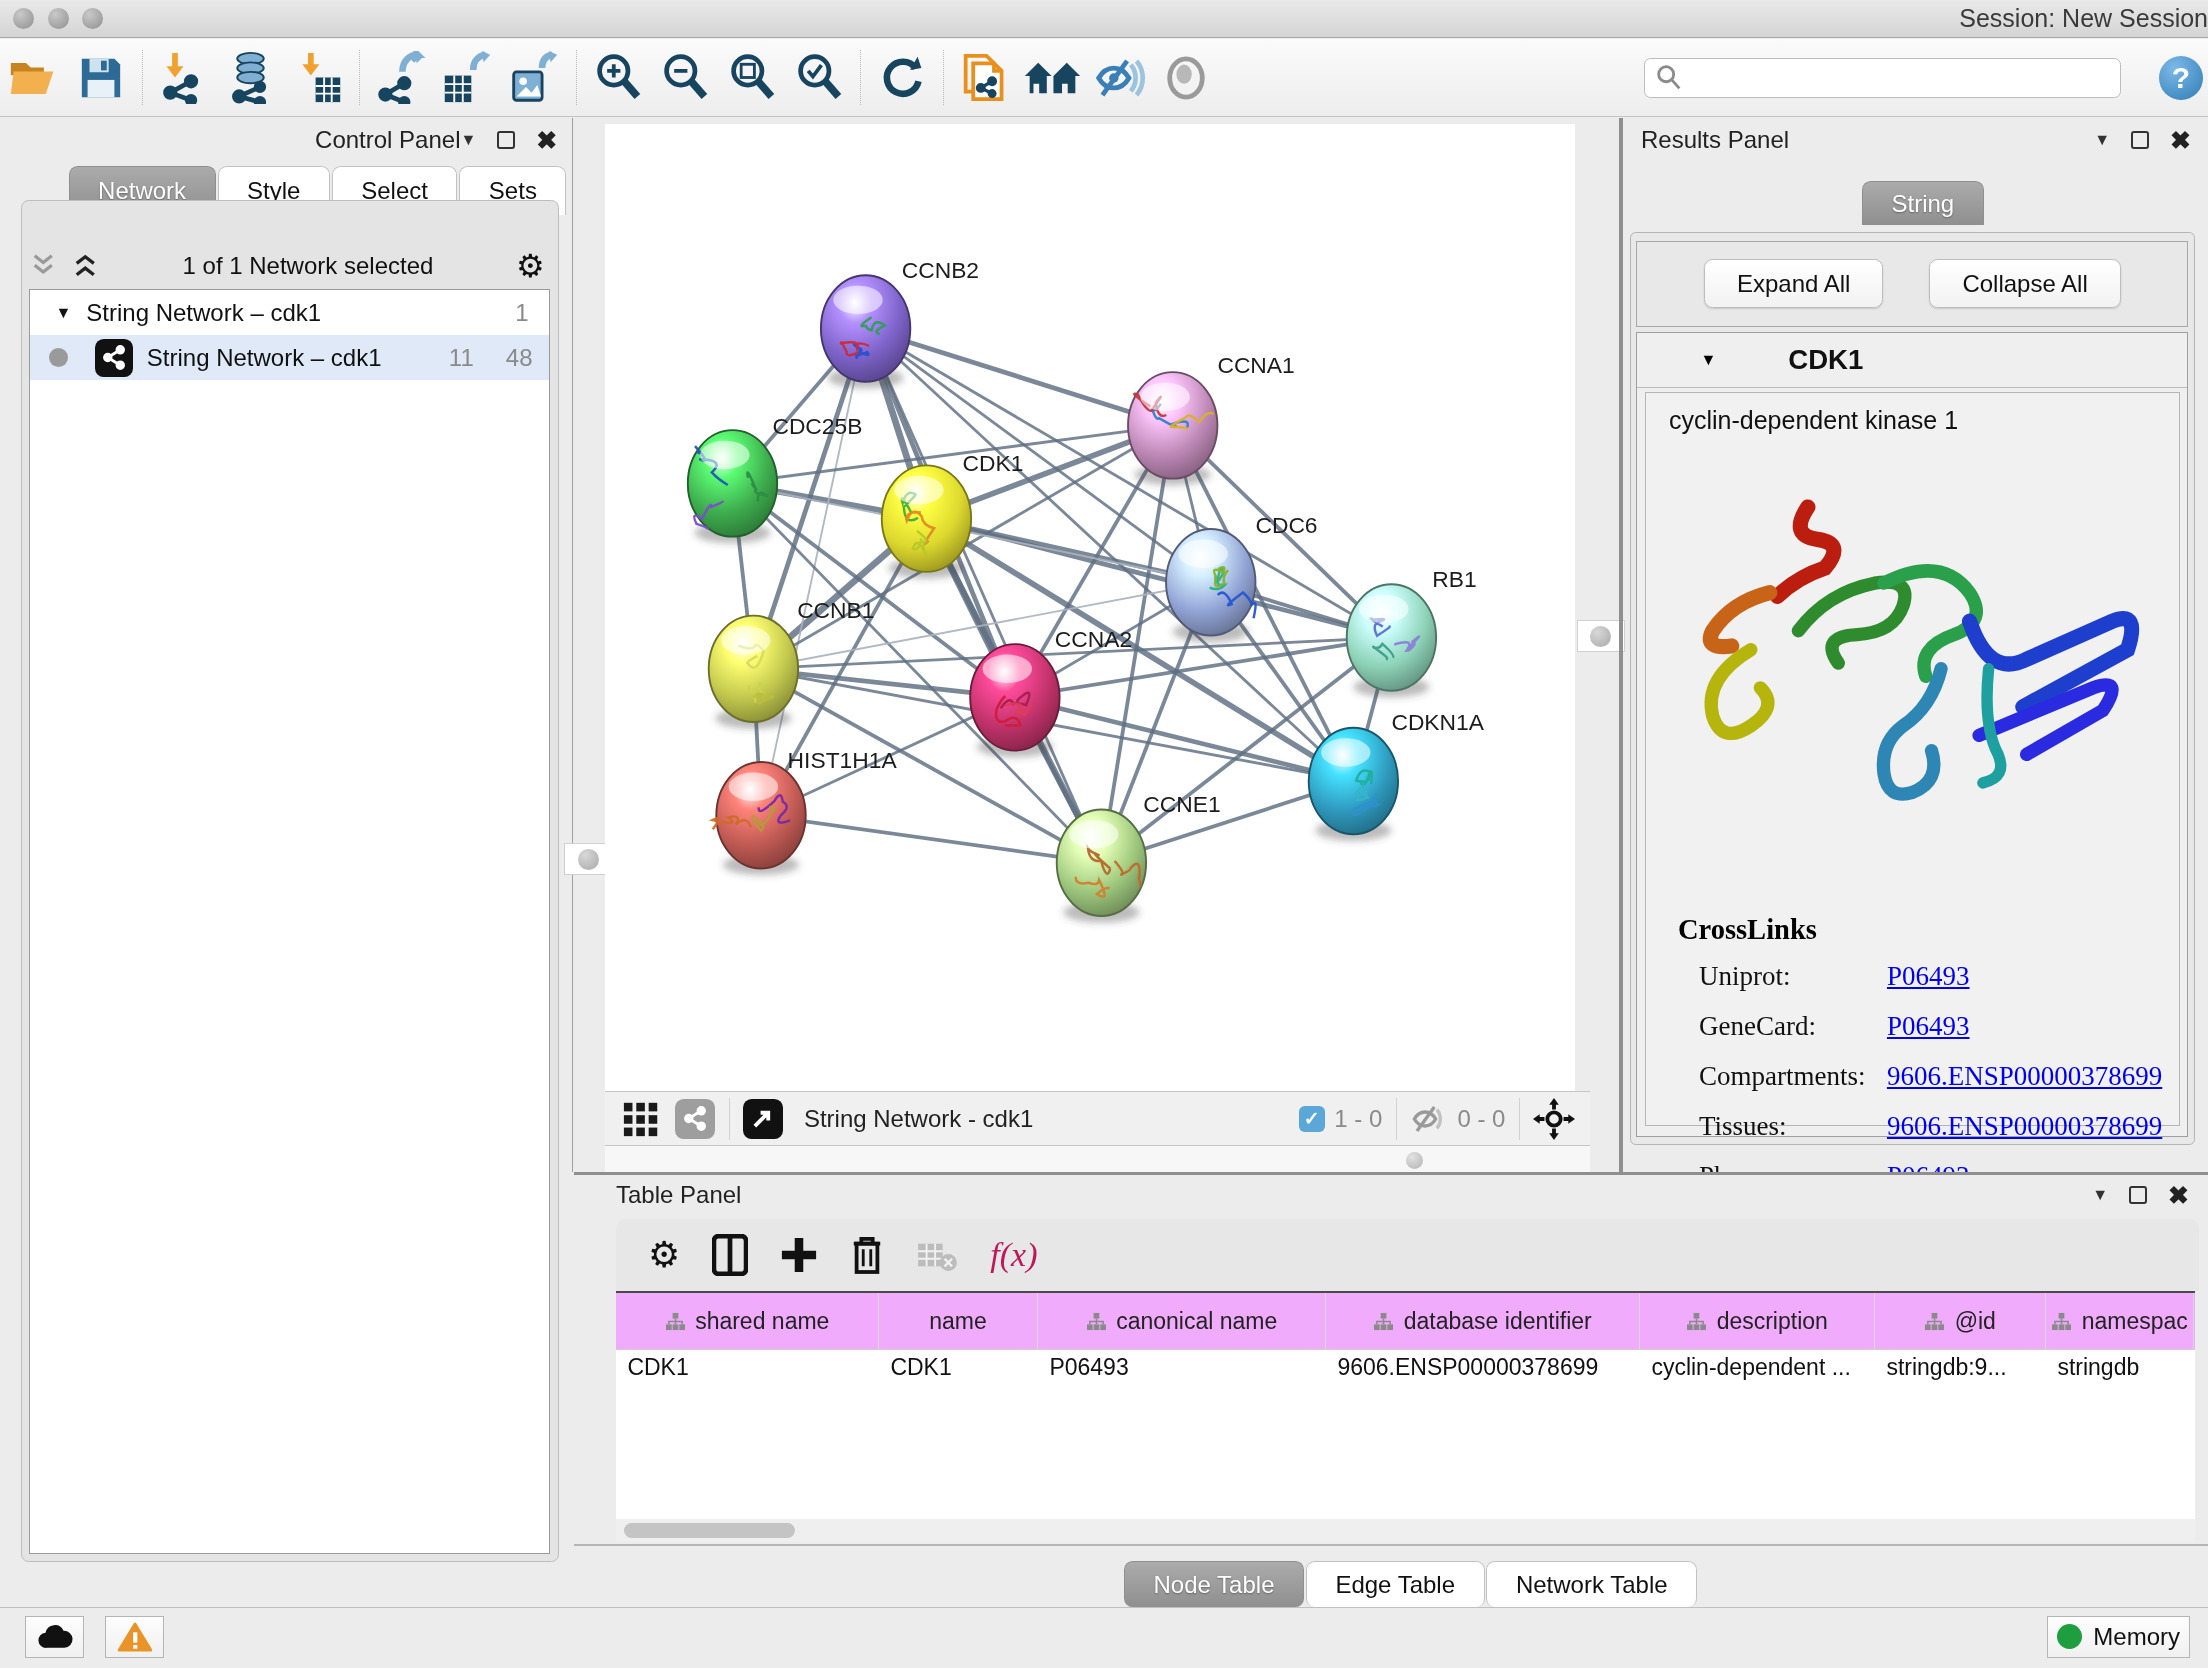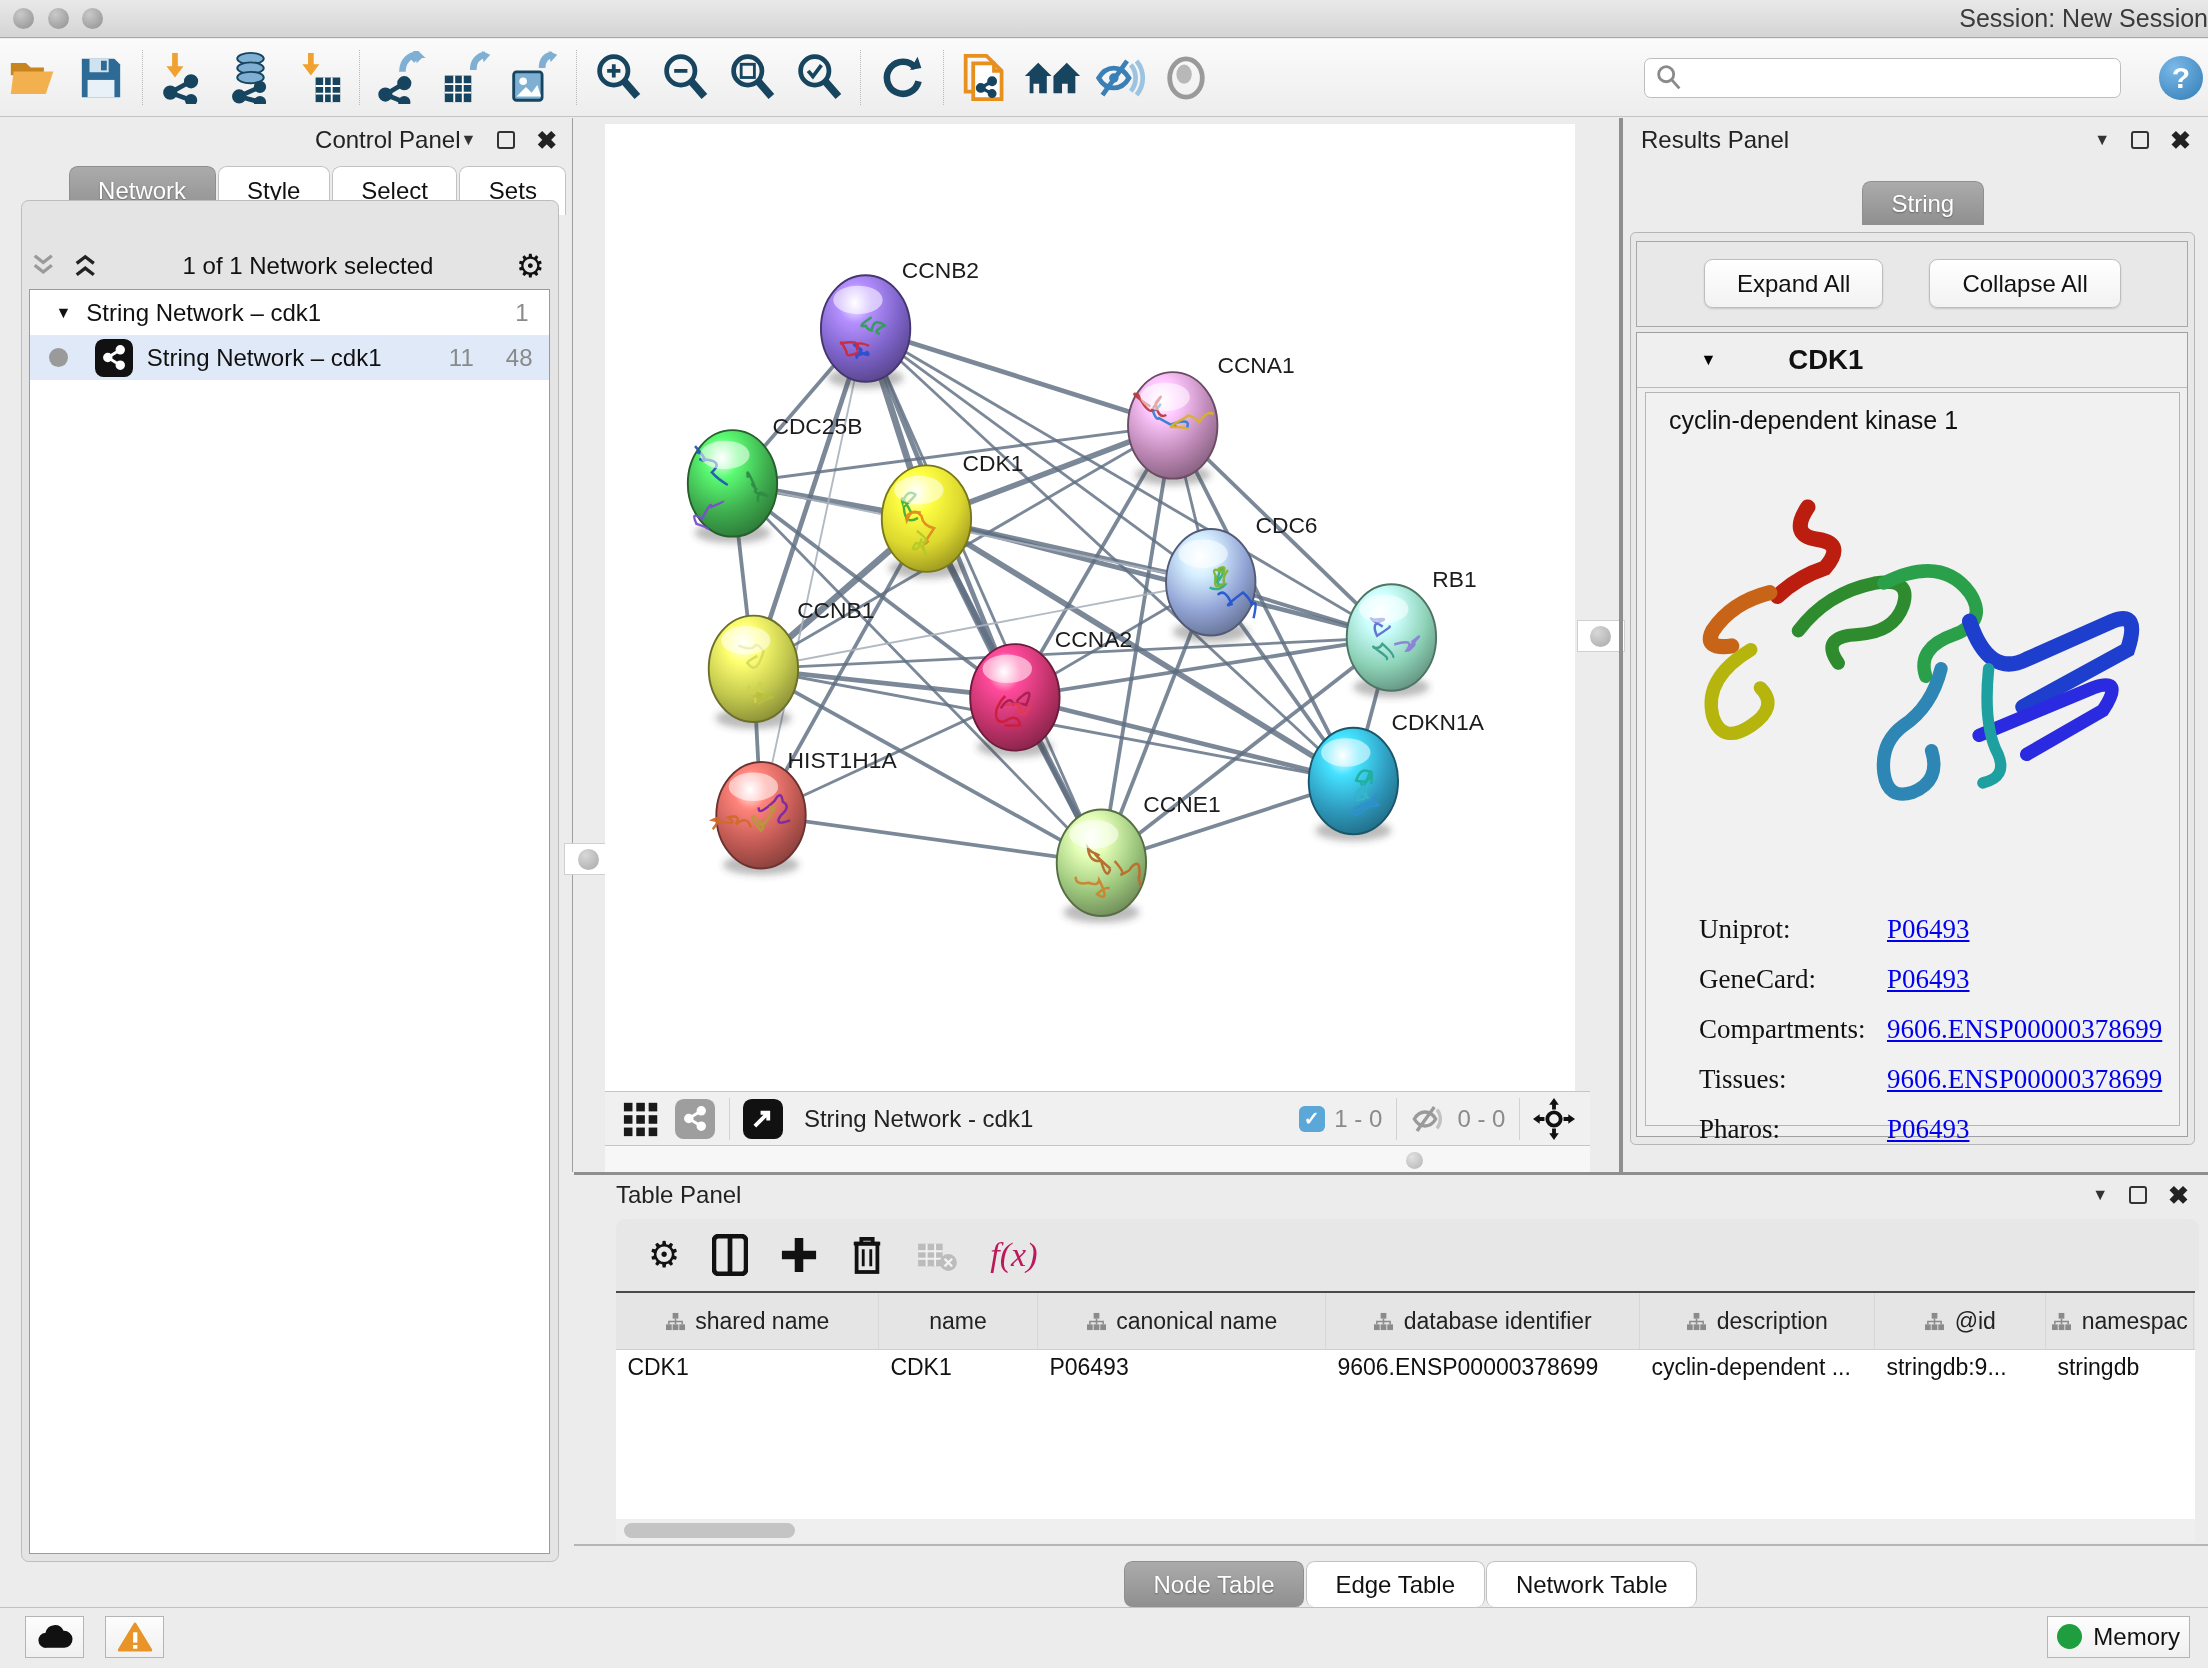--- a/index.html
+++ b/index.html
@@ -86,21 +86,21 @@
   .cl-row { display:flex; font-size:27px; margin-bottom:19px; }
   .cl-label { width:209px; color:#111; padding-left:21px; }
   .cl-link { color:#0000ee; text-decoration:underline; }
 
   
   #tp-divider { left:574px; top:1172px; width:1634px; height:2.9px; background:#8f8f8f; }
   #table-panel { left:574px; top:1175px; width:1634px; height:431px; background:#ececec; }
   #tp-toolbar { position:absolute; left:42px; top:44px; width:1583px; height:72px; background:#e7e7e7; border-radius:9.5px 9.5px 0 0;
     display:flex; align-items:center; gap:32px; padding-left:32px; }
   #tp-table { position:absolute; left:42px; top:116px; width:1579px; height:228px; background:#fff; border-top:2.9px solid #4a4a4a; }
-  #tp-header { display:flex; height:57px; background:#e5e5e5; border-bottom:1.9px solid #cfcfcf; }
+  #tp-header { display:flex; height:57px; background:#f0abfc; border-bottom:1.9px solid #cfcfcf; }
   .th { display:flex; align-items:center; justify-content:center; gap:9.5px; font-size:23px; color:#222; border-right:1px solid #d8d8d8; overflow:hidden; }
   #tp-row { display:flex; height:38px; }
   .td { font-size:23px; color:#111; padding:3.8px 3.8px 0 11.4px; overflow:hidden; white-space:nowrap; }
   #tp-hscroll { position:absolute; left:42px; top:344px; width:1579px; height:23px; background:#efefef; }
   #tp-thumb { position:absolute; left:7.6px; top:3.8px; width:171px; height:15px; background:#c4c4c4; border-radius:7.6px; }
   #tp-tabline { position:absolute; left:0px; top:369px; width:1634px; height:1.9px; background:#b5b5b5; }
   #tp-tabs { position:absolute; left:550px; top:386px; display:flex; }
 
   
   #statusbar { left:0; top:1607px; width:2208px; height:61px; background:#ececec; border-top:1.9px solid #c0c0c0; }
@@ -670,20 +670,21 @@
               <path d="M90 210 q-50 30 -40 70 q10 30 40 10 q30 -20 10 -40" stroke="#b5b50e" stroke-width="14"></path>
               <path d="M140 190 q30 -40 80 -50 q40 -6 30 24 q-10 28 -48 30 q-40 2 -20 30" stroke="#2e8c2e" stroke-width="14"></path>
               <path d="M230 140 q60 -30 90 10 q20 30 -16 44 q-40 14 -30 44" stroke="#2aa04a" stroke-width="14"></path>
               <path d="M290 230 q-10 40 -40 60 q-24 18 -20 50 q4 28 30 20 q30 -12 20 -44" stroke="#2e86b5" stroke-width="14"></path>
               <path d="M320 180 q20 60 60 40 l90 -40 q30 -12 16 30 l-110 60" stroke="#1e3ecd" stroke-width="16"></path>
               <path d="M330 300 l120 -50 q34 -12 10 24 l-80 46" stroke="#2a2ae0" stroke-width="14"></path>
               <path d="M340 230 q-6 60 10 90 q10 24 -16 30" stroke="#1fa0a0" stroke-width="12"></path>
             </g>
           </svg>
           <div id="crosslinks">
+            <h3>CrossLinks</h3>
             <div id="cl-rows">
                 <div class="cl-row">
                   <span class="cl-label">Uniprot:</span>
                   <a class="cl-link" href="#">P06493</a>
                 </div>
                 <div class="cl-row">
                   <span class="cl-label">GeneCard:</span>
                   <a class="cl-link" href="#">P06493</a>
                 </div>
                 <div class="cl-row">

